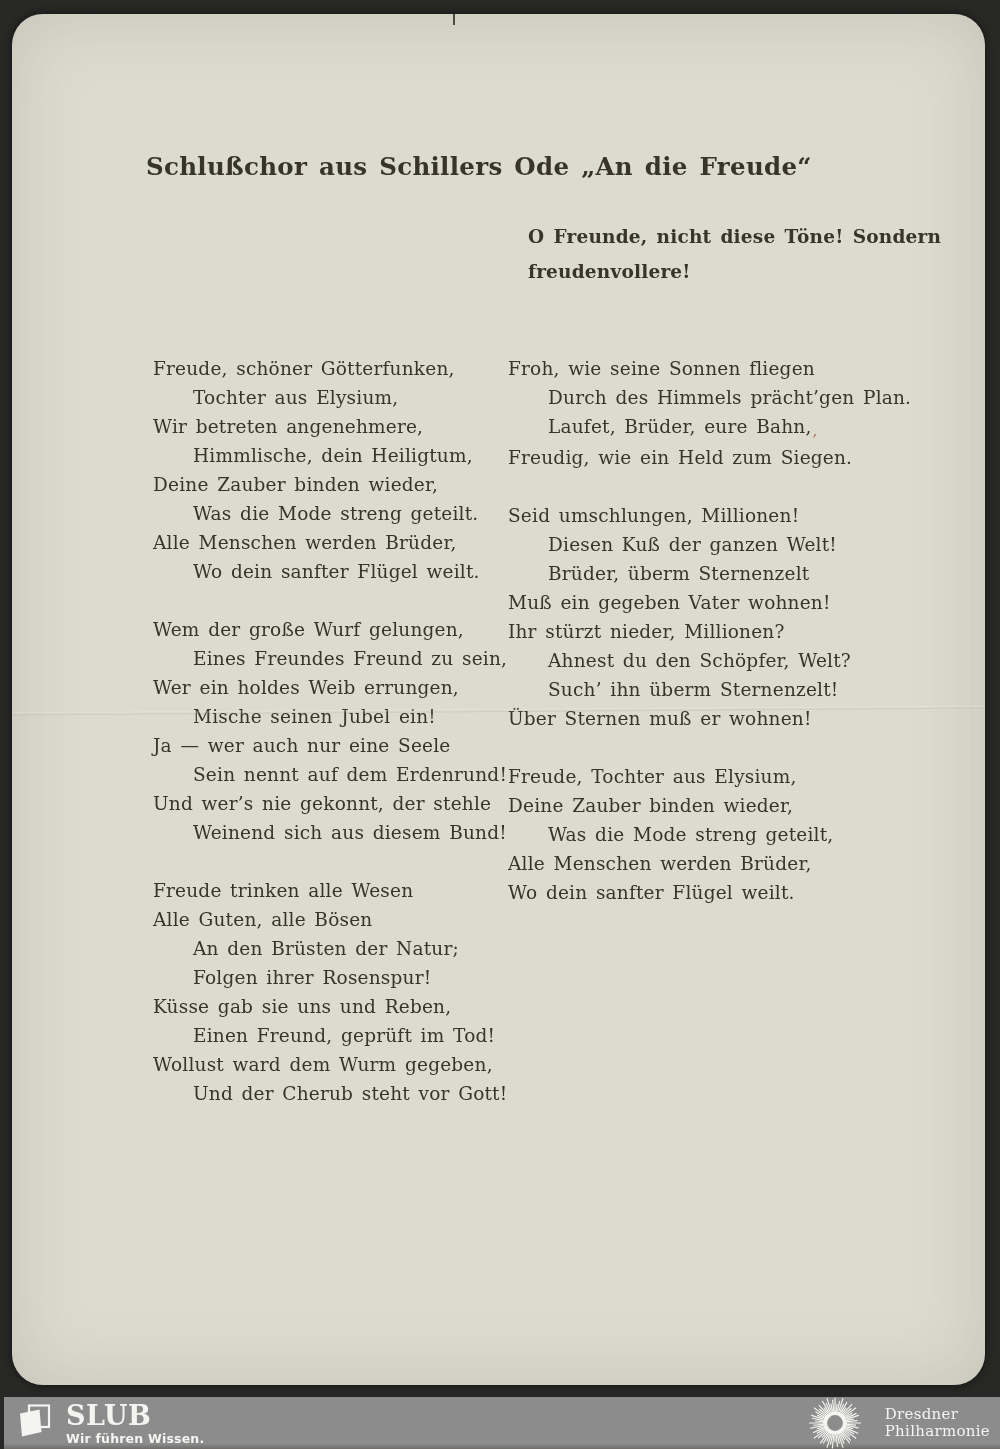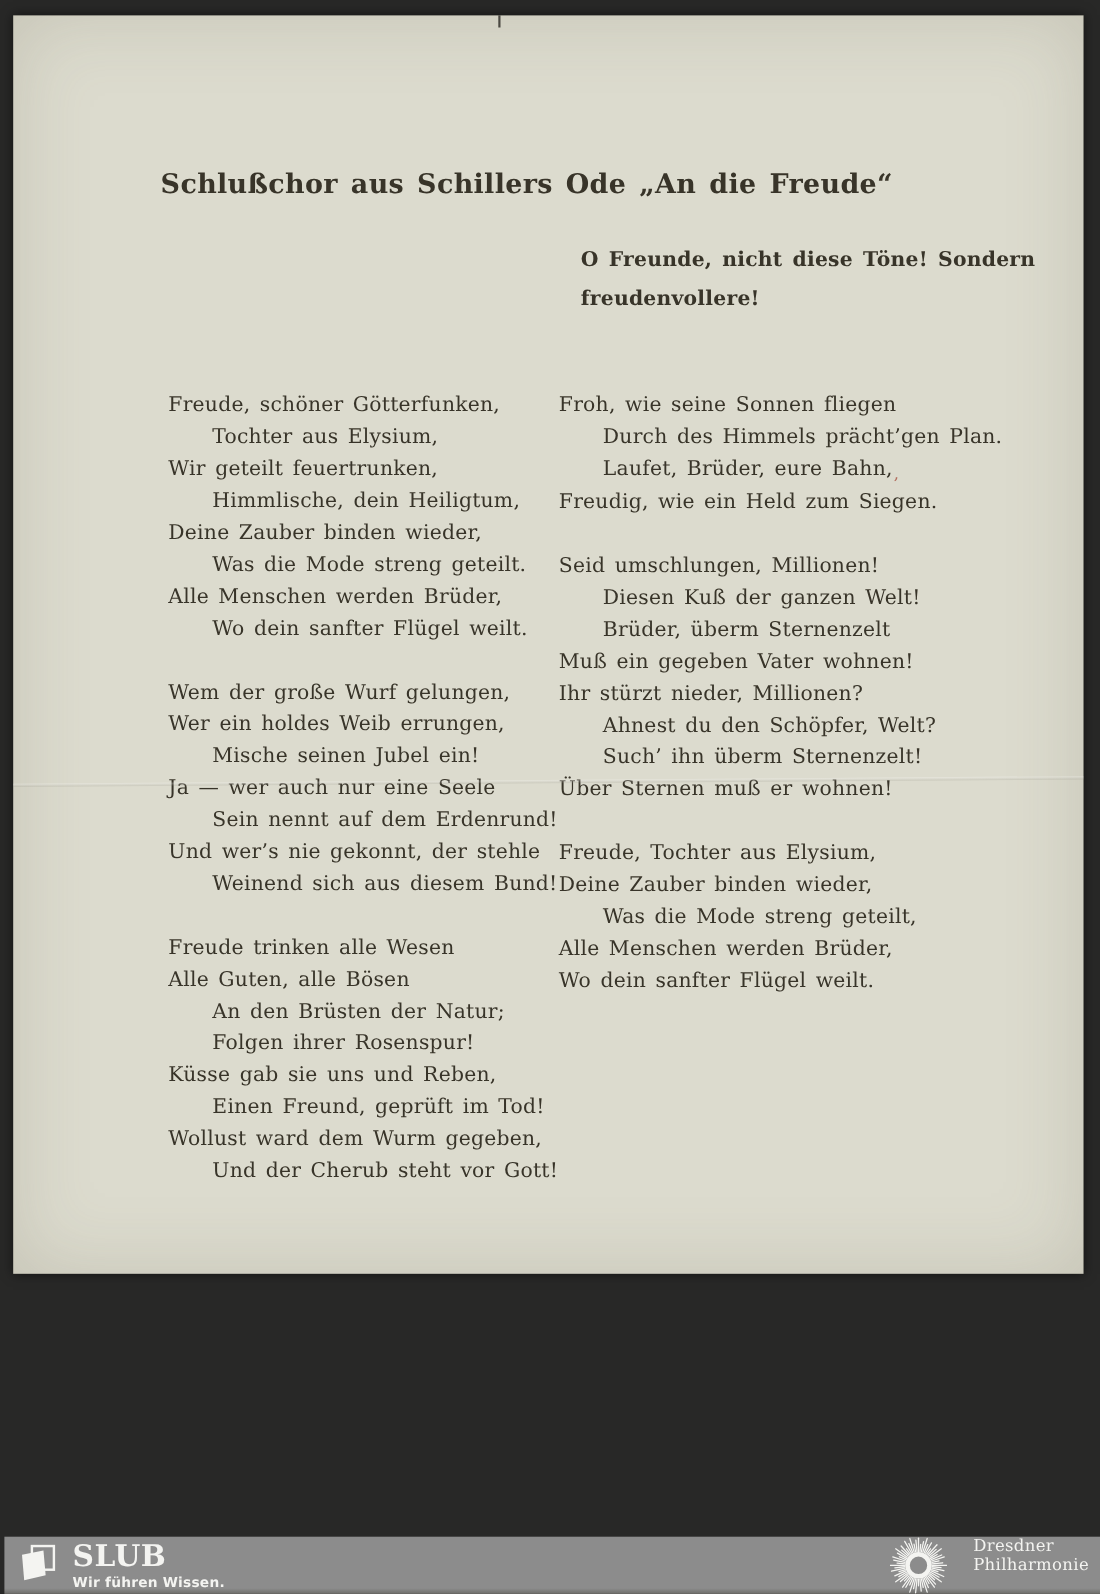--- a/index.html
+++ b/index.html
@@ -6,23 +6,24 @@
   .stage{
     position:relative;
     width:1000px;height:1449px;
     background:var(--bg,#282827);
     overflow:hidden;
     font-family:"DejaVu Serif", serif;
   }
   
   .paper{
     position:absolute;left:12px;top:14px;
-    width:973px;height:1144px;
+    width:973px;height:1371px;
     background:var(--paper,#dcdbce);
     box-shadow: inset 0 0 70px rgba(118,115,96,.22), 0 0 10px rgba(0,0,0,.55);
+    border-radius: 31px;
   }
   .tick{
     position:absolute;left:441px;top:0;width:2px;height:11px;
     background:rgba(40,38,32,.8);
   }
   .crease{
     position:absolute;left:0;top:695px;width:100%;height:3px;
     background:linear-gradient(to bottom, rgba(255,255,255,.55), rgba(110,108,95,.28));
     transform:rotate(-.4deg);
     opacity:.55;
@@ -72,21 +73,21 @@
   .slub-text .slub-name{
     font-family:"DejaVu Serif", serif;
     font-size:27px;font-weight:700;line-height:25px;letter-spacing:.5px;
   }
   .slub-text .slub-tagline{
     font-family:"DejaVu Sans", sans-serif;
     font-size:12.5px;font-weight:700;letter-spacing:.2px;
     margin-top:3px;
   }
   .footer-right{
-    display:flex;align-items:flex-start;gap:24px;
+    display:flex;align-items:center;gap:24px;
     margin-right:14px;
   }
   .phil-text{
     font-family:"DejaVu Serif", serif;
     font-size:15px;font-weight:500;line-height:17px;letter-spacing:.3px;
   }
 </style>
 </head>
 <body>
 
@@ -96,29 +97,30 @@
     <div class="tick"></div>
     <h1 class="title">Schlußchor aus Schillers Ode „An die Freude“</h1>
     <div class="intro">
         <div class="intro-line">O Freunde, nicht diese Töne! Sondern</div>
         <div class="intro-line">freudenvollere!</div>
       </div>
     <div class="col col-left">
         <div class="stanza">
           <div class="line"><span>Freude, schöner Götterfunken,</span></div>
           <div class="line indent"><span>Tochter aus Elysium,</span></div>
-          <div class="line"><span>Wir geteilt feuertrunken,</span></div>
+          <div class="line"><span>Wir betreten angenehmere,</span></div>
           <div class="line indent"><span>Himmlische, dein Heiligtum,</span></div>
           <div class="line"><span>Deine Zauber binden wieder,</span></div>
           <div class="line indent"><span>Was die Mode streng geteilt.</span></div>
           <div class="line"><span>Alle Menschen werden Brüder,</span></div>
           <div class="line indent"><span>Wo dein sanfter Flügel weilt.</span></div>
         </div>
         <div class="stanza">
           <div class="line"><span>Wem der große Wurf gelungen,</span></div>
+          <div class="line indent"><span>Eines Freundes Freund zu sein,</span></div>
           <div class="line"><span>Wer ein holdes Weib errungen,</span></div>
           <div class="line indent"><span>Mische seinen Jubel ein!</span></div>
           <div class="line"><span>Ja — wer auch nur eine Seele</span></div>
           <div class="line indent"><span>Sein nennt auf dem Erdenrund!</span></div>
           <div class="line"><span>Und wer’s nie gekonnt, der stehle</span></div>
           <div class="line indent"><span>Weinend sich aus diesem Bund!</span></div>
         </div>
         <div class="stanza">
           <div class="line"><span>Freude trinken alle Wesen</span></div>
           <div class="line"><span>Alle Guten, alle Bösen</span></div>

